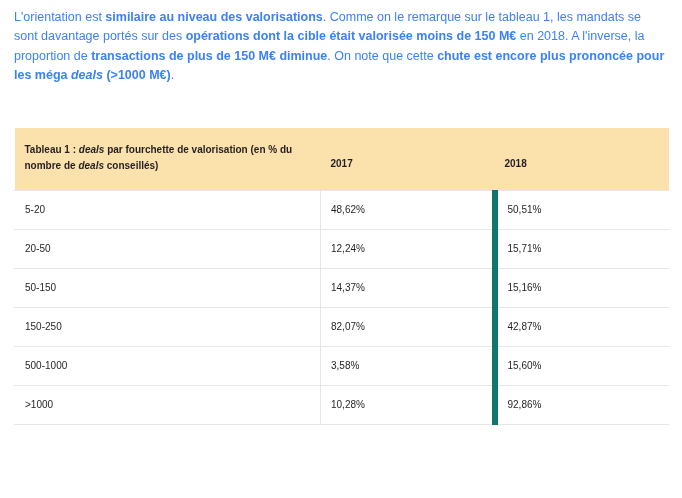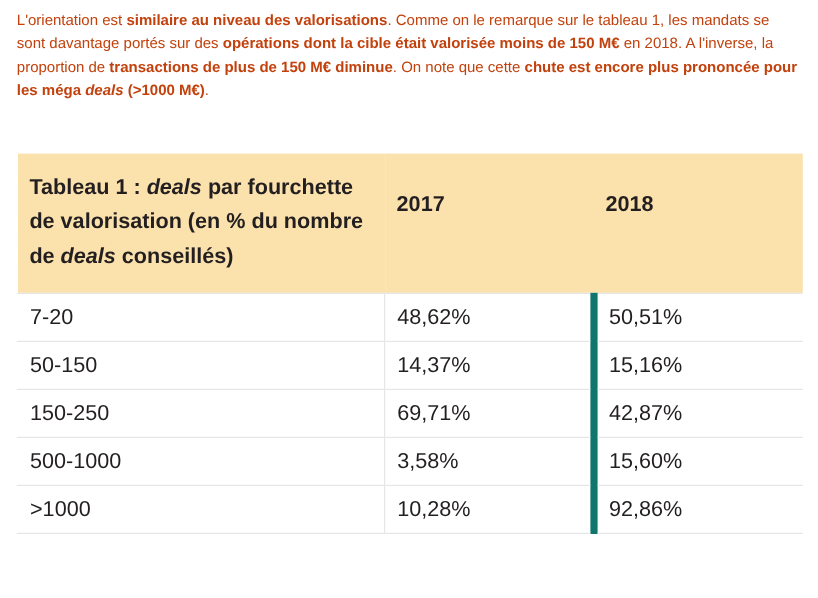--- a/index.html
+++ b/index.html
@@ -17,35 +17,35 @@
   .page {
     position: relative;
     width: 682px;
     height: 498px;
     box-sizing: border-box;
     padding: 8px 14px 0 14px;
   }
   .intro {
     font-size: 12.5px;
     line-height: 1.55;
-    color: #c2410c;
+    color: #3b82f6;
     margin: 0 0 14px 0;
     max-width: 660px;
   }
   .intro b {
     font-weight: bold;
   }
   .intro i {
     font-style: italic;
   }
   table.deals {
     border-collapse: collapse;
     width: 654px;
     table-layout: fixed;
-    font-size: 18px;
+    font-size: 10px;
     margin-top: 42px;
   }
   table.deals col.c1 { width: 306px; }
   table.deals col.c2 { width: 174px; }
   table.deals col.c3 { width: 174px; }
   table.deals thead th {
     background: #fbe1ac;
     color: #231f20;
     text-align: left;
     font-weight: bold;
@@ -95,32 +95,37 @@
     </colgroup>
     <thead>
       <tr>
         <th class="title" id="table-title-cell"><b>Tableau 1 : </b><b><i>deals</i></b><b> par fourchette de valorisation (en % du nombre de </b><b><i>deals</i></b><b> conseillés)</b></th>
         <th class="year">2017</th>
         <th class="year">2018</th>
       </tr>
     </thead>
     <tbody id="table-body">
         <tr>
-          <td class="label">7-20</td>
+          <td class="label">5-20</td>
           <td class="v2017">48,62%</td>
           <td class="v2018">50,51%</td>
+        </tr>
+        <tr>
+          <td class="label">20-50</td>
+          <td class="v2017">12,24%</td>
+          <td class="v2018">15,71%</td>
         </tr>
         <tr>
           <td class="label">50-150</td>
           <td class="v2017">14,37%</td>
           <td class="v2018">15,16%</td>
         </tr>
         <tr>
           <td class="label">150-250</td>
-          <td class="v2017">69,71%</td>
+          <td class="v2017">82,07%</td>
           <td class="v2018">42,87%</td>
         </tr>
         <tr>
           <td class="label">500-1000</td>
           <td class="v2017">3,58%</td>
           <td class="v2018">15,60%</td>
         </tr>
         <tr>
           <td class="label">&gt;1000</td>
           <td class="v2017">10,28%</td>

